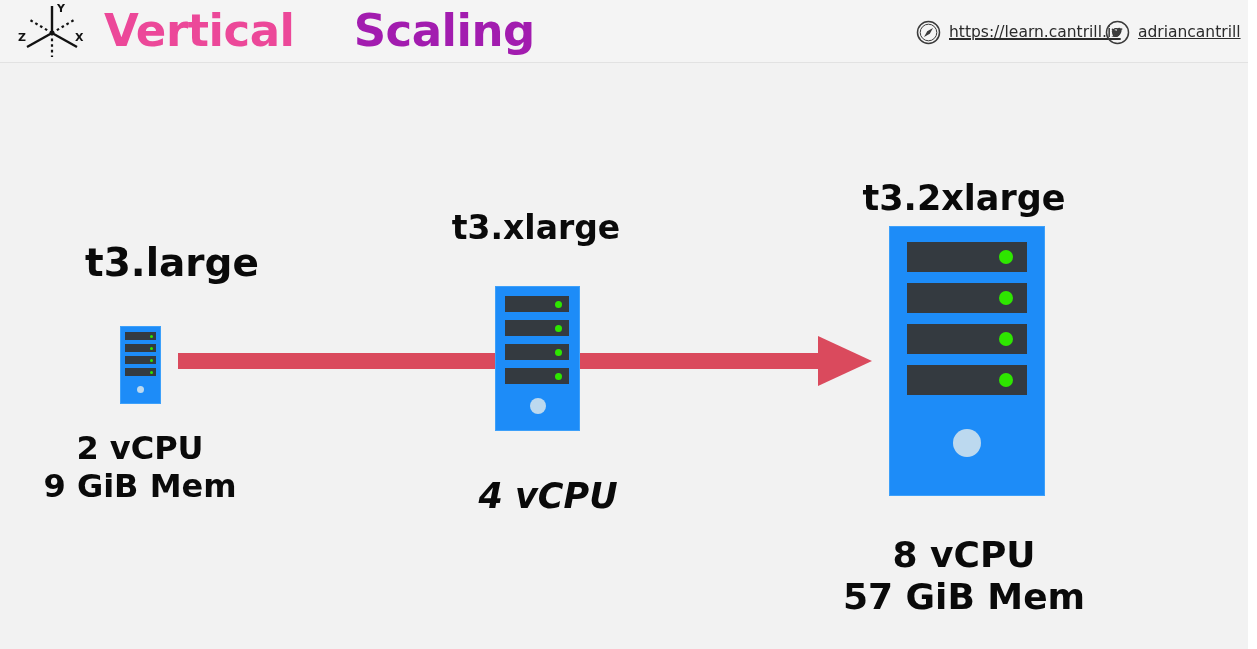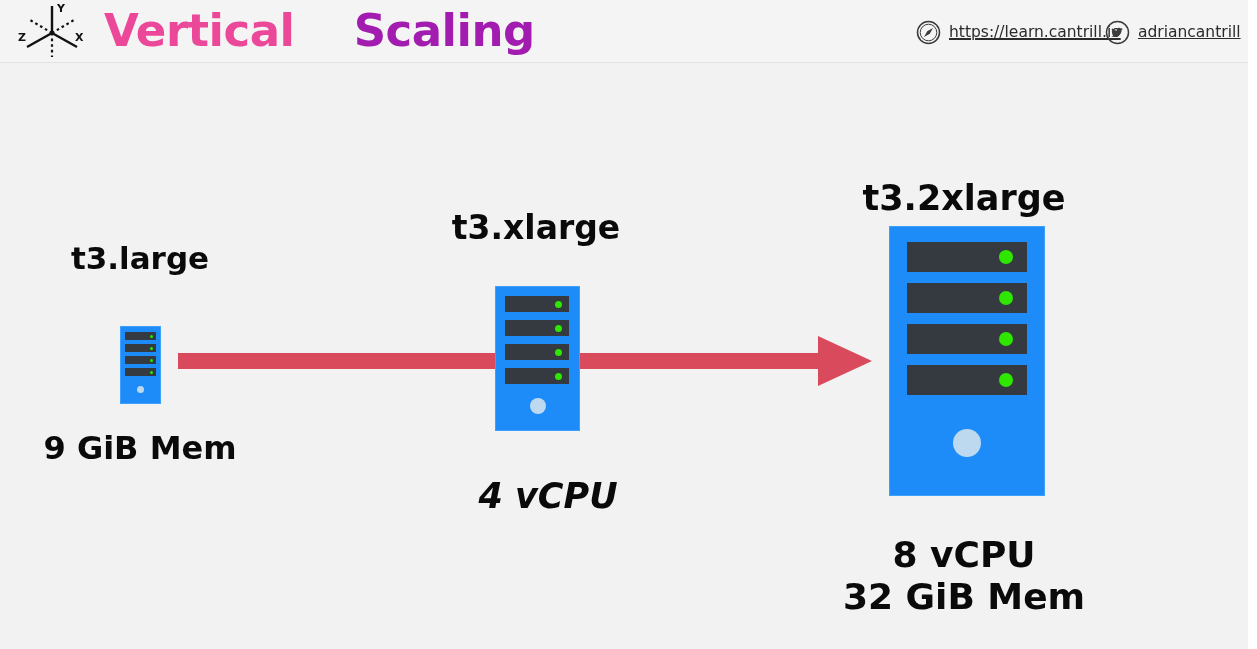--- a/index.html
+++ b/index.html
@@ -153,21 +153,21 @@
     background: #2ee600;
   }
   .server .power {
     position: absolute;
     border-radius: 50%;
     background: #bcd9ef;
   }
 
   
   #g-large  { left: 0px;   top: 240px; width: 280px; }
-  #g-large .inst-title { left: 0; top: 0; width: 280px; font-size: 31px; }
+  #g-large .inst-title { left: 0; top: 0; width: 280px; font-size: 39px; padding-left: 32px; }
   #srv-large { left: 120px; top: 86px; width: 41px; height: 78px; }
   #g-large .inst-spec { left: 0; top: 190px; width: 280px; font-size: 32px; }
 
   
   #g-xlarge { left: 400px; top: 196px; width: 272px; }
   #g-xlarge .inst-title { left: 0; top: 12px; width: 272px; font-size: 33px; }
   #srv-xlarge { left: 95px; top: 90px; width: 85px; height: 145px; }
   #g-xlarge .inst-spec { left: 12px; top: 280px; width: 272px; font-size: 35px; font-style: italic; }
 
   
@@ -250,20 +250,21 @@
         <div class="bay" style="left:5px;  top:30px; width:31px; height:8px;">
           <div class="led" style="right:3px; top:2.5px; width:3.4px; height:3.4px;"></div>
         </div>
         <div class="bay" style="left:5px;  top:42px; width:31px; height:8px;">
           <div class="led" style="right:3px; top:2.5px; width:3.4px; height:3.4px;"></div>
         </div>
         <div class="power" style="left:17px; top:60px; width:7px; height:7px;"></div>
       </div>
 
       <div class="inst-spec">
+        <div>2 vCPU</div>
         <div>9 GiB Mem</div>
       </div>
     </div>
 
     <div class="instance" id="g-xlarge">
       <div class="inst-title">t3.xlarge</div>
 
       <div class="server" id="srv-xlarge">
         <div class="body"></div>
         <div class="bay" style="left:10px; top:10px; width:64px; height:16px;">
@@ -301,19 +302,19 @@
           <div class="led" style="right:14px; top:8px; width:14px; height:14px;"></div>
         </div>
         <div class="bay" style="left:18px; top:139px; width:120px; height:30px;">
           <div class="led" style="right:14px; top:8px; width:14px; height:14px;"></div>
         </div>
         <div class="power" style="left:64px; top:203px; width:28px; height:28px;"></div>
       </div>
 
       <div class="inst-spec">
         <div>8 vCPU</div>
-        <div>32 GiB Mem</div>
+        <div>57 GiB Mem</div>
       </div>
     </div>
 
   </div>
   <div id="right-edge"></div>
 </div>
 
 </body></html>

